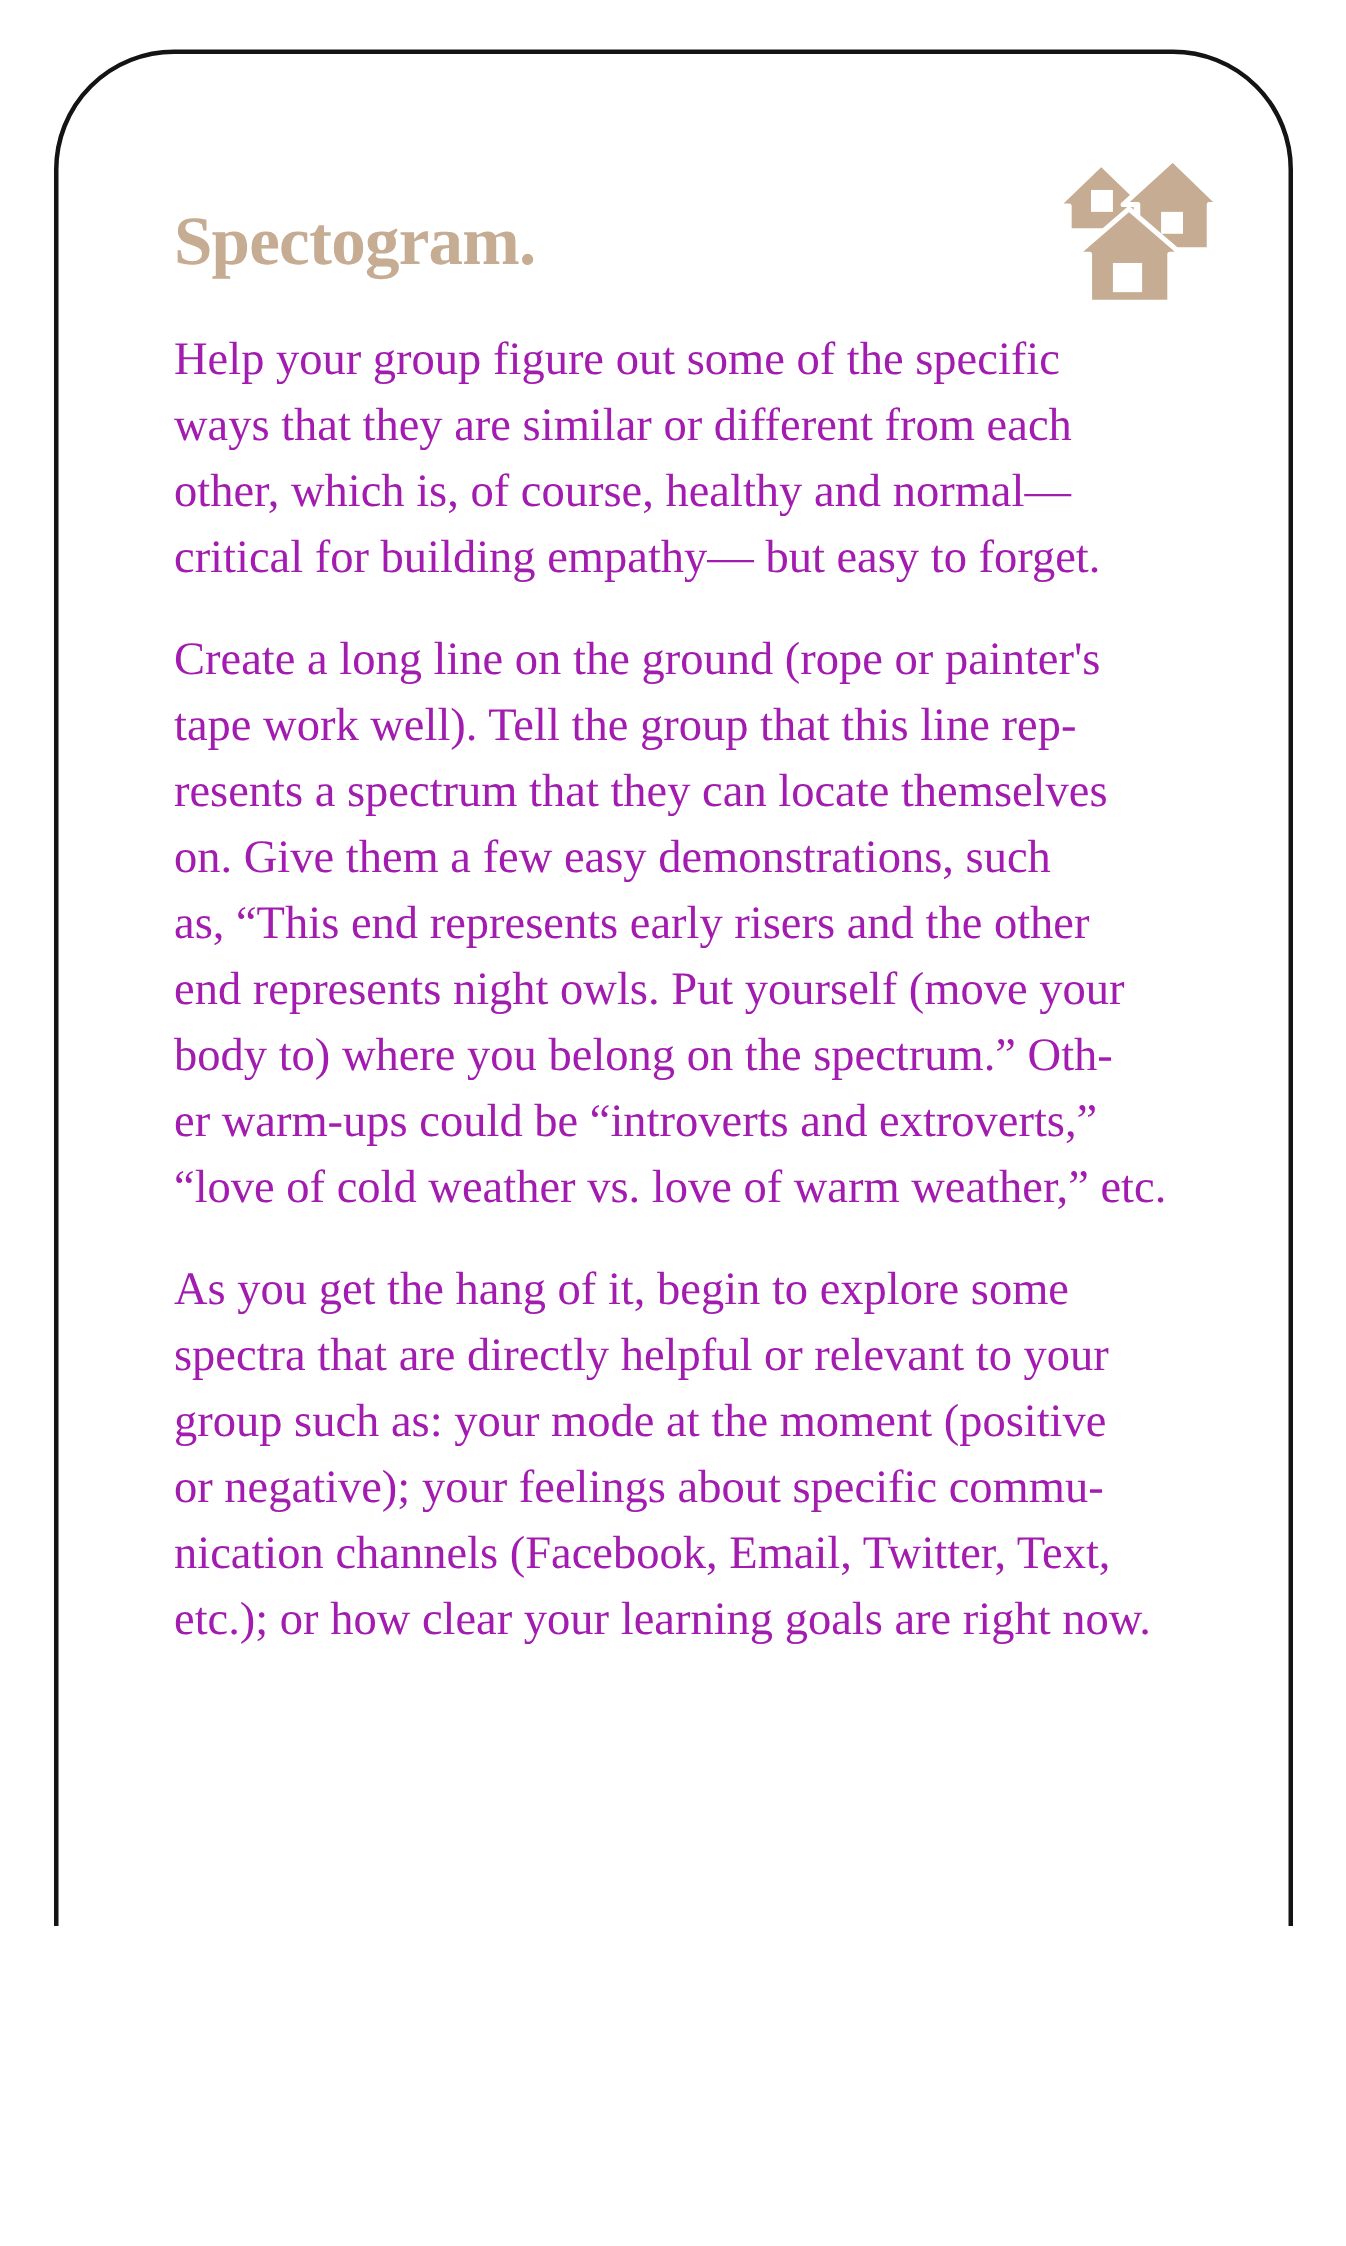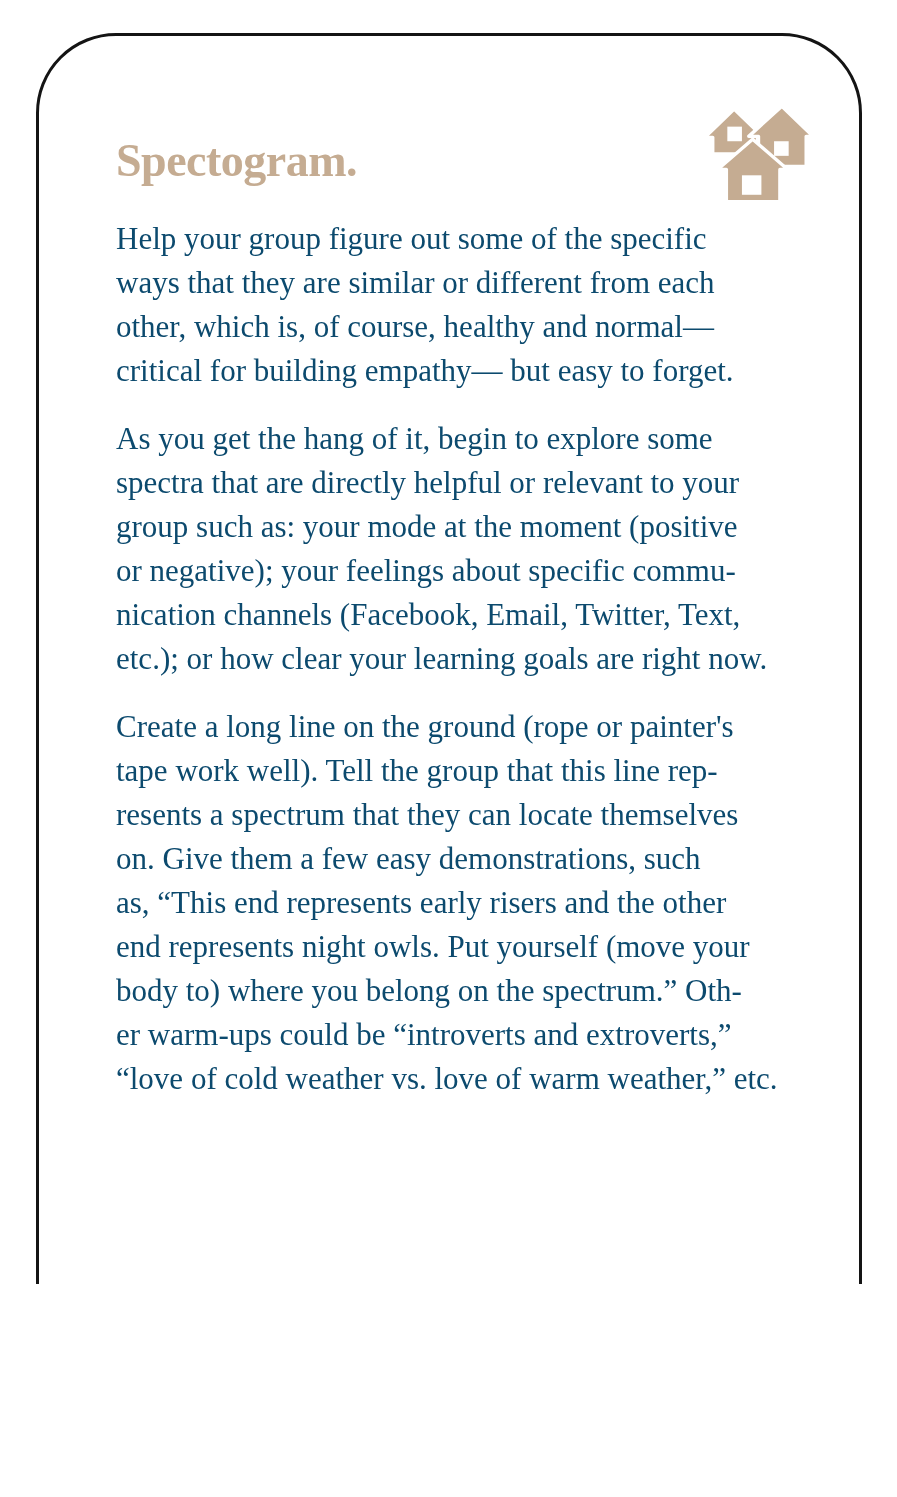--- a/index.html
+++ b/index.html
@@ -40,21 +40,21 @@
     position: absolute;
     top: 62px;
     right: 46px;
     width: 110px;
     height: 104px;
   }
   .body-para {
     margin: 24px 56px 0 77px;
     font-size: 31px;
     line-height: 44px;
-    color: #0c4a6e;
+    color: #a21caf;
     white-space: pre-line;
   }
   .body-para.first {
     margin-top: 28px;
   }
   .footer {
     position: absolute;
     left: 0;
     right: 56px;
     top: 1322px;
@@ -111,35 +111,35 @@
         <rect x="40" y="79" width="20" height="20" fill="#ffffff"></rect>
       </g>
     </svg>
 
     <h1 class="card-title">Spectogram.</h1>
 
     <p class="body-para first">Help your group figure out some of the specific
 ways that they are similar or different from each
 other, which is, of course, healthy and normal—
 critical for building empathy— but easy to forget.</p>
-    <p class="body-para">As you get the hang of it, begin to explore some
-spectra that are directly helpful or relevant to your
-group such as: your mode at the moment (positive
-or negative); your feelings about specific commu-
-nication channels (Facebook, Email, Twitter, Text,
-etc.); or how clear your learning goals are right now.</p>
     <p class="body-para">Create a long line on the ground (rope or painter's
 tape work well). Tell the group that this line rep-
 resents a spectrum that they can locate themselves
 on. Give them a few easy demonstrations, such
 as, “This end represents early risers and the other
 end represents night owls. Put yourself (move your
 body to) where you belong on the spectrum.” Oth-
 er warm-ups could be “introverts and extroverts,”
 “love of cold weather vs. love of warm weather,” etc.</p>
+    <p class="body-para">As you get the hang of it, begin to explore some
+spectra that are directly helpful or relevant to your
+group such as: your mode at the moment (positive
+or negative); your feelings about specific commu-
+nication channels (Facebook, Email, Twitter, Text,
+etc.); or how clear your learning goals are right now.</p>
 
     <div class="footer">
       <div class="cc-badge">
 
         <svg viewBox="0 0 36 36" xmlns="http://www.w3.org/2000/svg">
           <circle cx="18" cy="18" r="14.5" fill="#ffffff" stroke="#1a1a1a" stroke-width="3.2"></circle>
           <text class="cc-glyph" x="18" y="23" text-anchor="middle" font-size="14" letter-spacing="-1.5" fill="#1a1a1a">cc</text>
         </svg>
 
         <svg viewBox="0 0 36 36" xmlns="http://www.w3.org/2000/svg">

